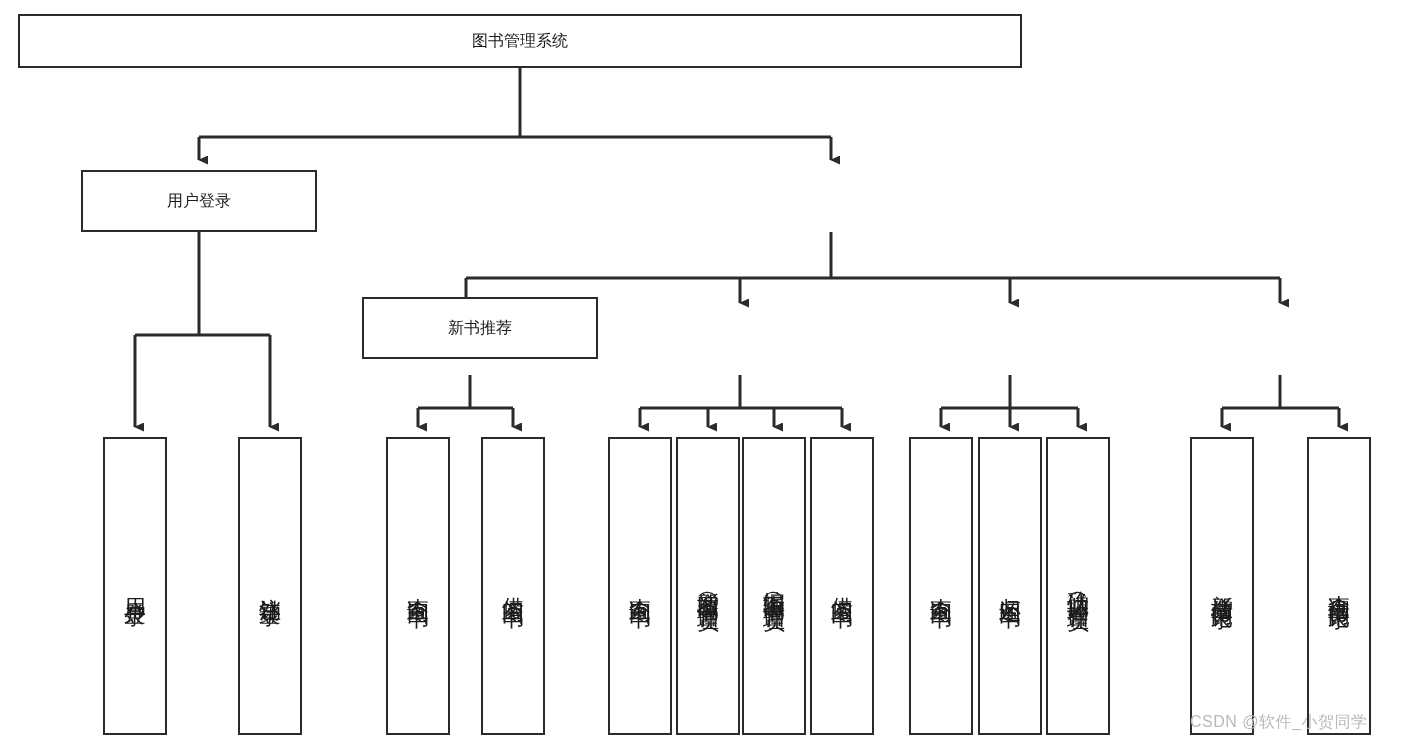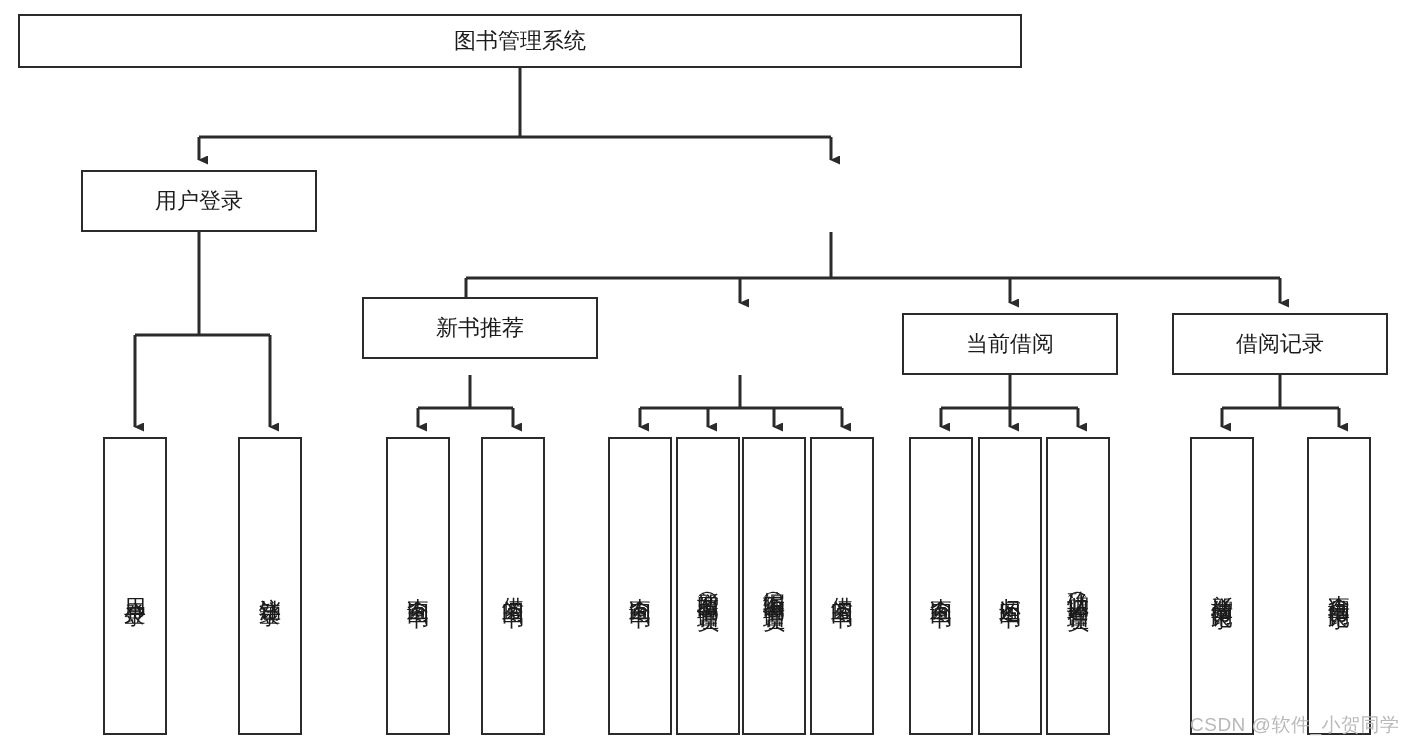--- a/index.html
+++ b/index.html
@@ -37,39 +37,39 @@
     justify-content: center;
     overflow: hidden;
   }
   .node .node-label {
     color: #1b1b1b;
     line-height: 1.18;
     text-align: center;
     white-space: nowrap;
   }
   .node.horizontal .node-label {
-    font-size: 22px;
+    font-size: 16px;
   }
   .node.vertical {
     align-items: center;
     justify-content: center;
   }
   .node.vertical .node-label {
     writing-mode: vertical-rl;
     text-orientation: upright;
     font-size: 22px;
     letter-spacing: 3px;
     white-space: nowrap;
     line-height: 1;
   }
   .watermark {
     position: absolute;
     left: 1190px;
     top: 712px;
-    font-size: 19px;
+    font-size: 16px;
     color: #b9b9b9;
     letter-spacing: 0.5px;
     white-space: nowrap;
     z-index: 5;
   }
 </style>
 </head>
 <body>
 
 <div id="diagram-root">
@@ -128,26 +128,20 @@
     <span class="node-label">图书管理系统</span>
   </div>
 
   <div class="node horizontal" style="left:81px; top:170px; width:236px; height:62px;">
     <span class="node-label">用户登录</span>
   </div>
 
   <div class="node horizontal" style="left:362px; top:297px; width:236px; height:62px;">
     <span class="node-label">新书推荐</span>
   </div>
-  <div class="node horizontal" style="left:902px; top:313px; width:216px; height:62px;">
-    <span class="node-label">当前借阅</span>
-  </div>
-  <div class="node horizontal" style="left:1172px; top:313px; width:216px; height:62px;">
-    <span class="node-label">借阅记录</span>
-  </div>
 
   <div class="node vertical" style="left:103px; top:437px; width:64px; height:298px;">
     <span class="node-label">用户登录</span>
   </div>
   <div class="node vertical" style="left:238px; top:437px; width:64px; height:298px;">
     <span class="node-label">注销登录</span>
   </div>
 
   <div class="node vertical" style="left:386px; top:437px; width:64px; height:298px;">
     <span class="node-label">查询图书</span>

